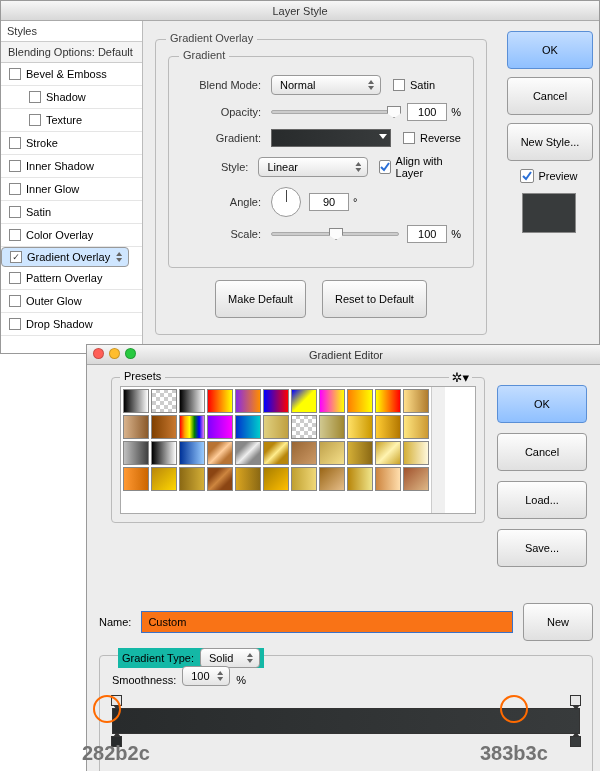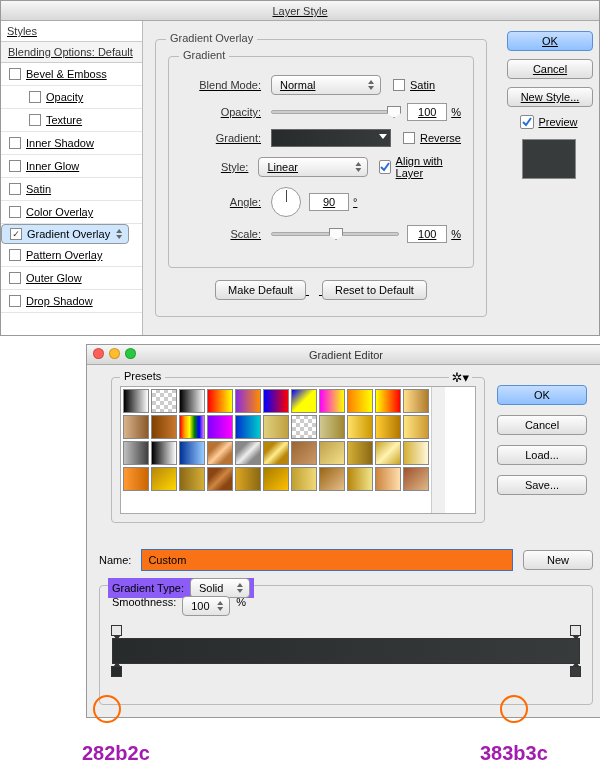--- a/index.html
+++ b/index.html
@@ -26,21 +26,21 @@
 .sel { background: linear-gradient(#fff,#e4e4e4); border: 1px solid #999; border-radius: 4px; height: 20px; display: inline-flex; align-items: center; padding: 0 18px 0 8px; position: relative; min-width: 110px; }
 .sel::after { content: ""; position: absolute; right: 6px; top: 4px; width: 6px; height: 10px; background: linear-gradient(#666,#666); clip-path: polygon(0 40%,100% 40%,50% 0,0 40%,0 60%,100% 60%,50% 100%,0 60%); }
 .slider { flex: 1; height: 14px; position: relative; max-width: 130px; }
 .slider .track { height: 4px; background: #ccc; border: 1px solid #aaa; border-radius: 2px; position: absolute; top: 5px; left: 0; right: 0; }
 .slider .thumb { width: 14px; height: 12px; background: #fcfcfc; border: 1px solid #888; position: absolute; top: 1px; clip-path: polygon(0 0,100% 0,100% 60%,50% 100%,0 60%); }
 .numbox { width: 40px; height: 18px; border: 1px solid #999; background: #fff; text-align: center; margin-left: 8px; }
 .gradswatch { width: 120px; height: 18px; border: 1px solid #666; background: linear-gradient(90deg,#282b2c,#383b3c); display: inline-flex; align-items: center; position: relative; }
 .gradswatch::after { content: ""; position: absolute; right: 3px; top: 4px; border-left: 4px solid transparent; border-right: 4px solid transparent; border-top: 5px solid #fff; }
 .anglectl { width: 30px; height: 30px; border: 1px solid #999; border-radius: 50%; background: #fff; position: relative; }
 .anglectl::after { content: ""; position: absolute; width: 1px; height: 12px; background: #444; left: 50%; top: 2px; transform-origin: bottom; transform: rotate(0deg); }
-.btn { background: linear-gradient(#fdfdfd,#e0e0e0); border: 1px solid #999; border-radius: 4px; padding: 3px 12px; cursor: pointer; display: inline-block; text-align: center; }
+.btn { background: linear-gradient(#fdfdfd,#e0e0e0); border: 1px solid #999; border-radius: 4px; padding: 12px 12px; cursor: pointer; display: inline-block; text-align: center; }
 .btn.primary { background: linear-gradient(#c3ddff,#8fc0ff); border-color: #5a8fd6; }
 .ls-right { width: 100px; padding: 10px 8px; text-align: center; }
 .ls-right .btn { width: 86px; margin-bottom: 8px; display: block; }
 .preview-row { display: flex; align-items: center; justify-content: center; gap: 4px; margin: 4px 0 10px; }
 .preview-sw { width: 54px; height: 40px; background: #383b3c; border: 1px solid #888; margin: 0 auto; }
 
 #ge { position: absolute; left: 86px; top: 344px; width: 520px; }
 .traffic { position: absolute; left: 6px; top: 3px; display: flex; gap: 5px; }
 .traffic span { width: 11px; height: 11px; border-radius: 50%; border: 1px solid rgba(0,0,0,.2); }
 .tl-r { background: #ff5f57; } .tl-y { background: #ffbd2e; } .tl-g { background: #28c940; }
@@ -51,49 +51,52 @@
 .gear { position: absolute; top: -8px; right: 12px; background: #ededed; padding: 0 3px; font-size: 13px; cursor: pointer; }
 .preset-scroll { height: 128px; border: 1px solid #aaa; background: #fff; overflow: hidden; display: flex; }
 .preset-grid { display: grid; grid-template-columns: repeat(11, 26px); grid-auto-rows: 24px; gap: 2px; padding: 2px; }
 .ps { border: 1px solid #888; }
 .scrollbar { width: 14px; background: #f0f0f0; border-left: 1px solid #ccc; position: relative; }
 .ge-right { width: 96px; padding-top: 8px; }
 .ge-right .btn { width: 90px; display: block; margin-bottom: 10px; }
 .namebar { display: flex; align-items: center; gap: 10px; margin-top: 14px; padding: 0 12px 0 12px; }
 .nameinput { flex: 1; height: 22px; border: 1px solid #3a72c8; background: #f97316; padding: 0 6px; }
 .gt-fs { border: 1px solid #bbb; border-radius: 4px; padding: 10px 12px 18px; position: relative; margin: 14px 12px 12px; }
-.gt-fs .legend { position: absolute; top: -8px; left: 8px; background: #8b5cf6; padding: 0 4px; text-align: right; }
-.smrow { display: flex; align-items: flex-start; gap: 6px; }
+.gt-fs .legend { position: absolute; top: -8px; left: 18px; background: #14b8a6; padding: 0 4px; text-align: right; }
+.smrow { display: flex; align-items: flex-end; gap: 6px; }
 .biggrad { height: 26px; border: 1px solid #333; background: linear-gradient(90deg,#282b2c,#383b3c); margin-top: 22px; position: relative; }
 .ostop { position: absolute; width: 11px; height: 11px; border: 1px solid #333; background: #e8e8e8; }
 .ostop.top { top: -14px; }
 .ostop.top::after { content:""; position:absolute; left:1px; bottom:-5px; border-left:4px solid transparent; border-right:4px solid transparent; border-top:5px solid #333; }
 .ostop.bot { bottom: -14px; }
 .ostop.bot::after { content:""; position:absolute; left:1px; top:-5px; border-left:4px solid transparent; border-right:4px solid transparent; border-bottom:5px solid #333; }
 .circ { position: absolute; width: 28px; height: 28px; border: 2px solid #ff6a00; border-radius: 50%; }
-.annot { position: absolute; color: #a21caf; font-size: 20px; font-weight: bold; font-family: Arial; }
+.annot { position: absolute; color: #737373; font-size: 20px; font-weight: bold; font-family: Arial; }
 </style>
 </head>
 <body>
 
-<div id="ls" class="dialog" style="position:absolute; left:0; top:0; width:600px;text-decoration:underline;">
+<div id="ls" class="dialog" style="position:absolute; left:0; top:0; width:600px;">
   <div class="titlebar">Layer Style</div>
   <div class="ls-body">
     <div class="ls-left">
       <div class="ls-left-hdr">Styles</div>
       <div class="ls-left-sub">Blending Options: Default</div>
       <div id="ls-items"><div class="ls-item">
             <span class="ck"></span>
             <span>Bevel &amp; Emboss</span>
           </div><div class="ls-item indent">
             <span class="ck"></span>
-            <span>Opacity</span>
+            <span>Shadow</span>
           </div><div class="ls-item indent">
             <span class="ck"></span>
             <span>Texture</span>
+          </div><div class="ls-item">
+            <span class="ck"></span>
+            <span>Stroke</span>
           </div><div class="ls-item">
             <span class="ck"></span>
             <span>Inner Shadow</span>
           </div><div class="ls-item">
             <span class="ck"></span>
             <span>Inner Glow</span>
           </div><div class="ls-item">
             <span class="ck"></span>
             <span>Satin</span>
           </div><div class="ls-item">

